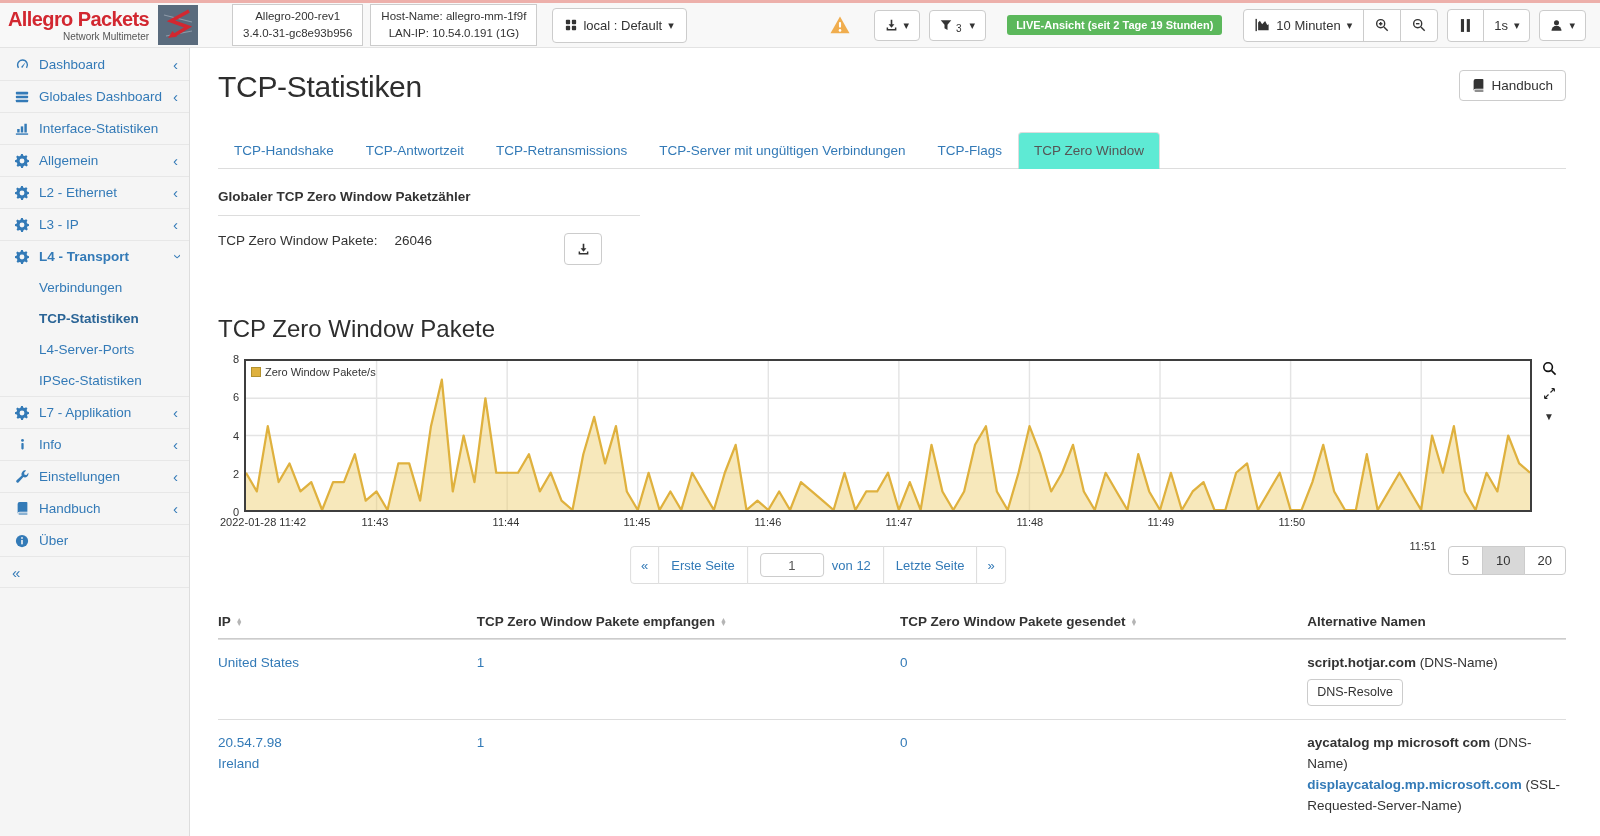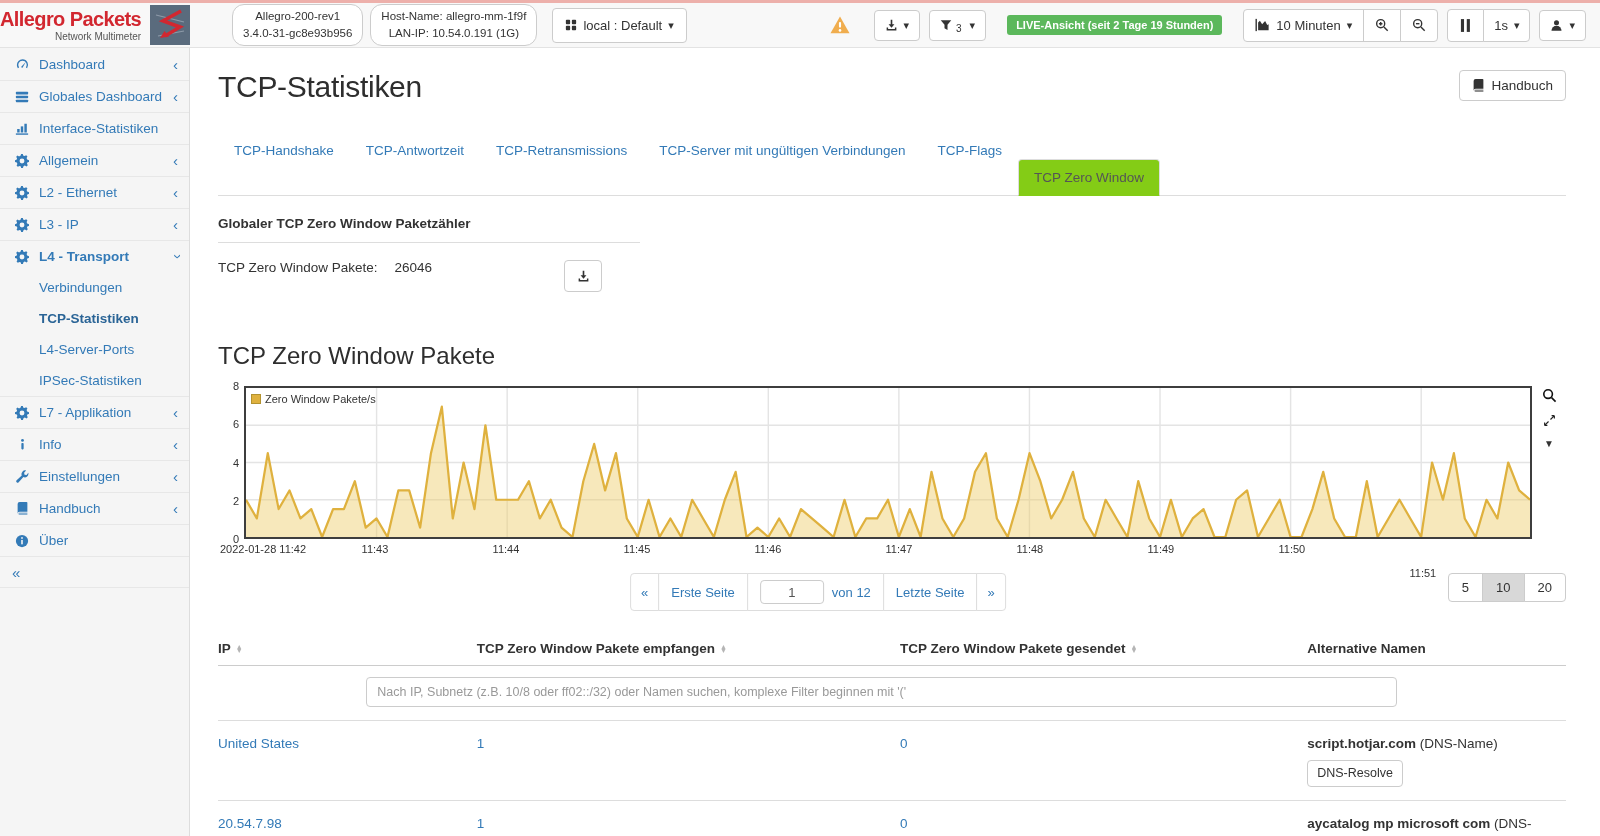--- a/index.html
+++ b/index.html
@@ -3,27 +3,27 @@
 <meta charset="utf-8">
 <style>
   * { box-sizing: border-box; margin: 0; padding: 0; }
   html,body { width:1600px; height:836px; overflow:hidden; }
   body { font-family:"Liberation Sans", sans-serif; color:#333; background:#fff; font-size:13.5px; }
   a { text-decoration:none; }
 
   
   .top-strip { height:3px; background:#edb0ab; }
   .header { height:45px; background:#f8f8f8; border-bottom:1px solid #e3e3e3; display:flex; align-items:center; }
-  .logo-block { width:192px; display:flex; align-items:center; gap:9px; }
+  .logo-block { width:192px; display:flex; align-items:center; padding-left:8px; gap:9px; }
   .logo-text { display:flex; flex-direction:column; }
   .logo-title { font-size:20px; font-weight:bold; color:#d22730; letter-spacing:-0.6px; line-height:1.05; white-space:nowrap; }
   .logo-sub { font-size:10px; color:#555; text-align:right; margin-top:1px; }
   .logo-mark { width:40px; height:40px; background:#5a6b7d; flex:0 0 auto; }
   .hdr-left { display:flex; align-items:center; gap:7px; margin-left:40px; }
-  .info-box { background:#fff; border:1px solid #ccc; border-radius:12px; padding:3px 10px; font-size:11.5px; text-align:center; line-height:1.5; color:#333; white-space:nowrap; }
+  .info-box { background:#fff; border:1px solid #ccc; border-radius:0; padding:3px 10px; font-size:11.5px; text-align:center; line-height:1.5; color:#333; white-space:nowrap; }
   .btn { background:#fff; border:1px solid #ccc; border-radius:4px; padding:6px 10px; font-size:13px; color:#333; display:inline-flex; align-items:center; gap:6px; cursor:pointer; white-space:nowrap; }
   .caret { font-size:11px; color:#333; }
   .hdr-right { margin-left:auto; display:flex; align-items:center; gap:9px; padding-right:14px; }
   .badge-live { background:#5cb85c; color:#fff; font-size:11px; font-weight:bold; padding:4px 9px; border-radius:3px; white-space:nowrap; }
   .btn-group { display:inline-flex; }
   .btn-group .btn { border-radius:0; margin-left:-1px; }
   .btn-group .btn:first-child { border-radius:4px 0 0 4px; margin-left:0; }
   .btn-group .btn:last-child { border-radius:0 4px 4px 0; }
   .btn-group .btn:only-child { border-radius:4px; }
   .sub3 { font-size:10px; position:relative; top:3px; left:-2px; }
@@ -45,21 +45,21 @@
   .main { flex:1; padding:0 34px 0 28px; background:#fff; }
 
   
   .page-head { display:flex; justify-content:space-between; align-items:flex-start; margin-top:22px; }
   .page-title { font-size:30px; font-weight:500; color:#2e2e2e; letter-spacing:-0.3px; }
   .hb-btn { padding:7px 12px; font-size:13.5px; }
 
   
   .tabs { display:flex; border-bottom:1px solid #ddd; margin-top:28px; }
   .tab { padding:10px 15px; font-size:13.5px; color:#337ab7; border:1px solid transparent; margin-bottom:-1px; cursor:pointer; }
-  .tab.active { background:#84cc16; color:#555; border-color:#ddd #ddd transparent #ddd; border-radius:4px 4px 0 0;margin-top:27px; }
+  .tab.active { background:#5eead4; color:#555; border-color:#ddd #ddd transparent #ddd; border-radius:4px 4px 0 0; }
 
   
   .panel-heading { margin-top:20px; font-size:13.5px; font-weight:bold; color:#333; padding-bottom:11px; border-bottom:1px solid #ddd; width:422px; }
   .stat-row { margin-top:17px; display:flex; }
   .stat-label { color:#333; }
   .stat-value { margin-left:17px; }
   .dl-btn { margin-left:132px; width:38px; height:32px; justify-content:center; padding:0; }
 
   
   .sec-title { margin-top:50px; font-size:24px; font-weight:500; color:#2e2e2e; }
@@ -503,23 +503,20 @@
           <span class="sort">
               <i>▲</i>
               <i>▼</i>
             </span>
         </div>
         <div class="th">
           <span>Alternative Namen</span>
         </div>
       </div>
 
-      <div class="search-row">
-        <input class="search-input" placeholder="Nach IP, Subnetz (z.B. 10/8 oder ff02::/32) oder Namen suchen, komplexe Filter beginnen mit '('" style="">
-      </div>
 
       <div class="trow drow">
         <div class="cell">
           <a href="#">United States</a>
         </div>
         <div class="cell">
           <a href="#">1</a>
         </div>
         <div class="cell">
           <a href="#">0</a>

